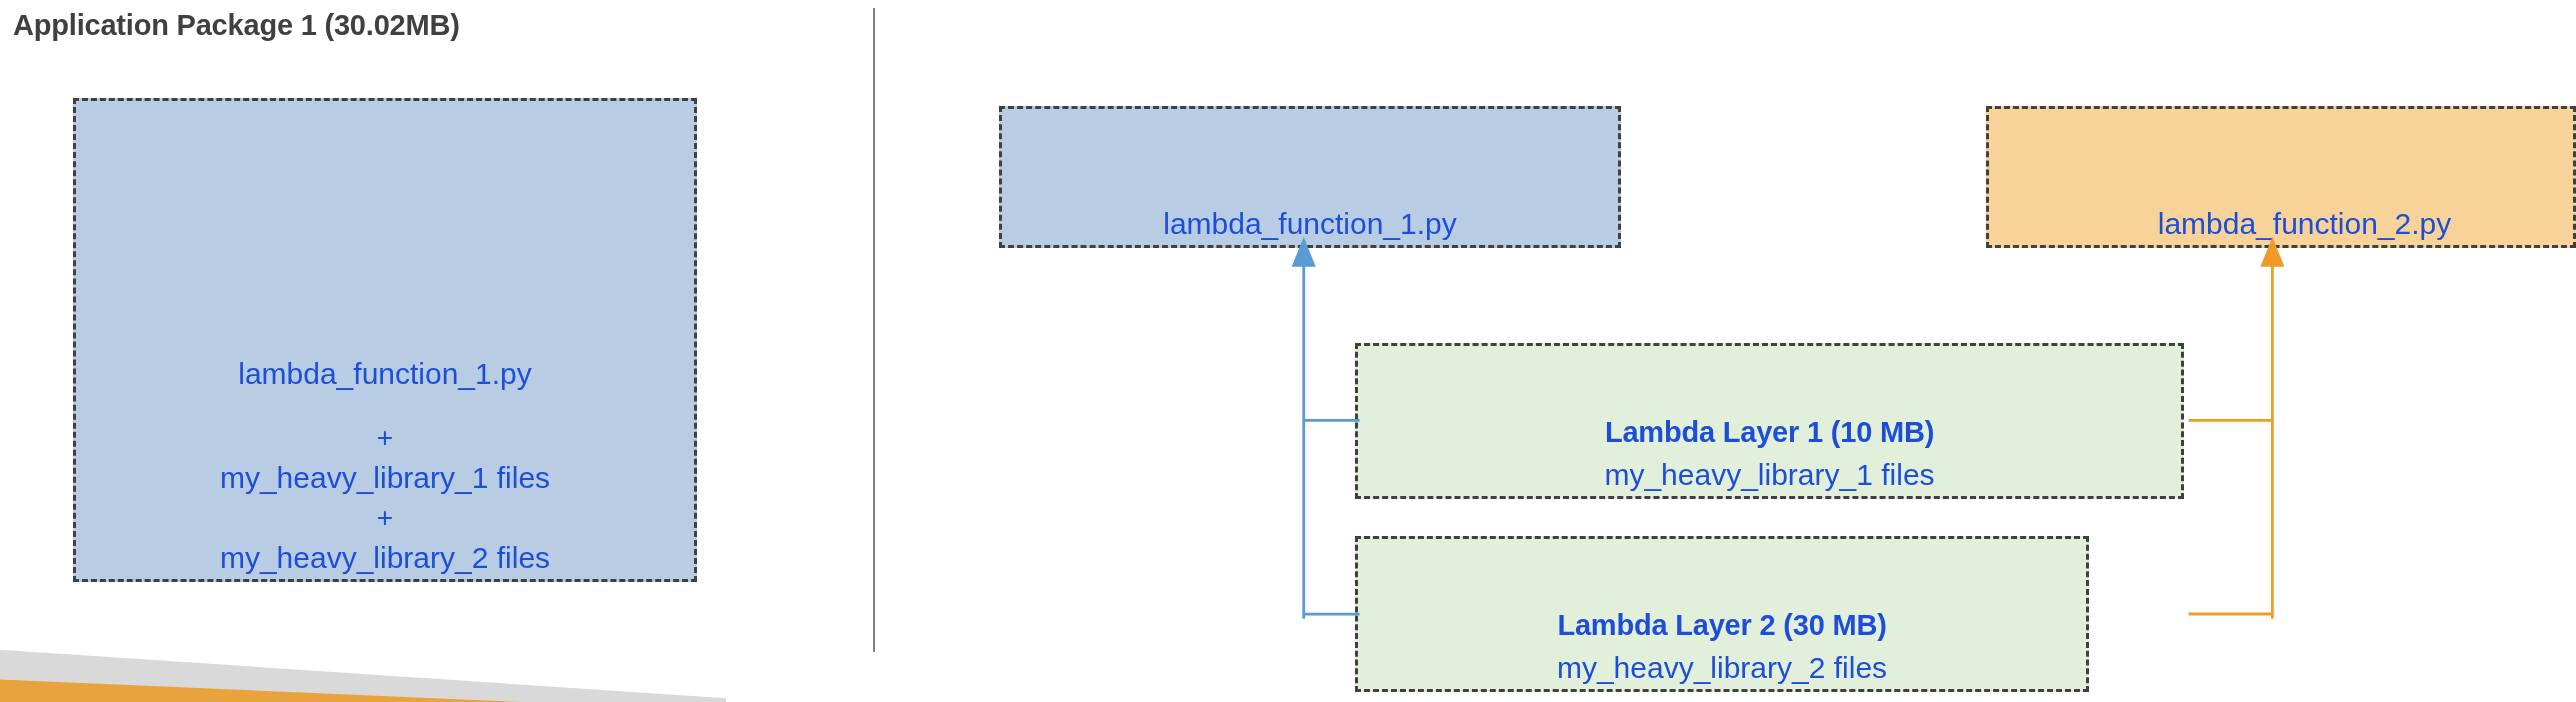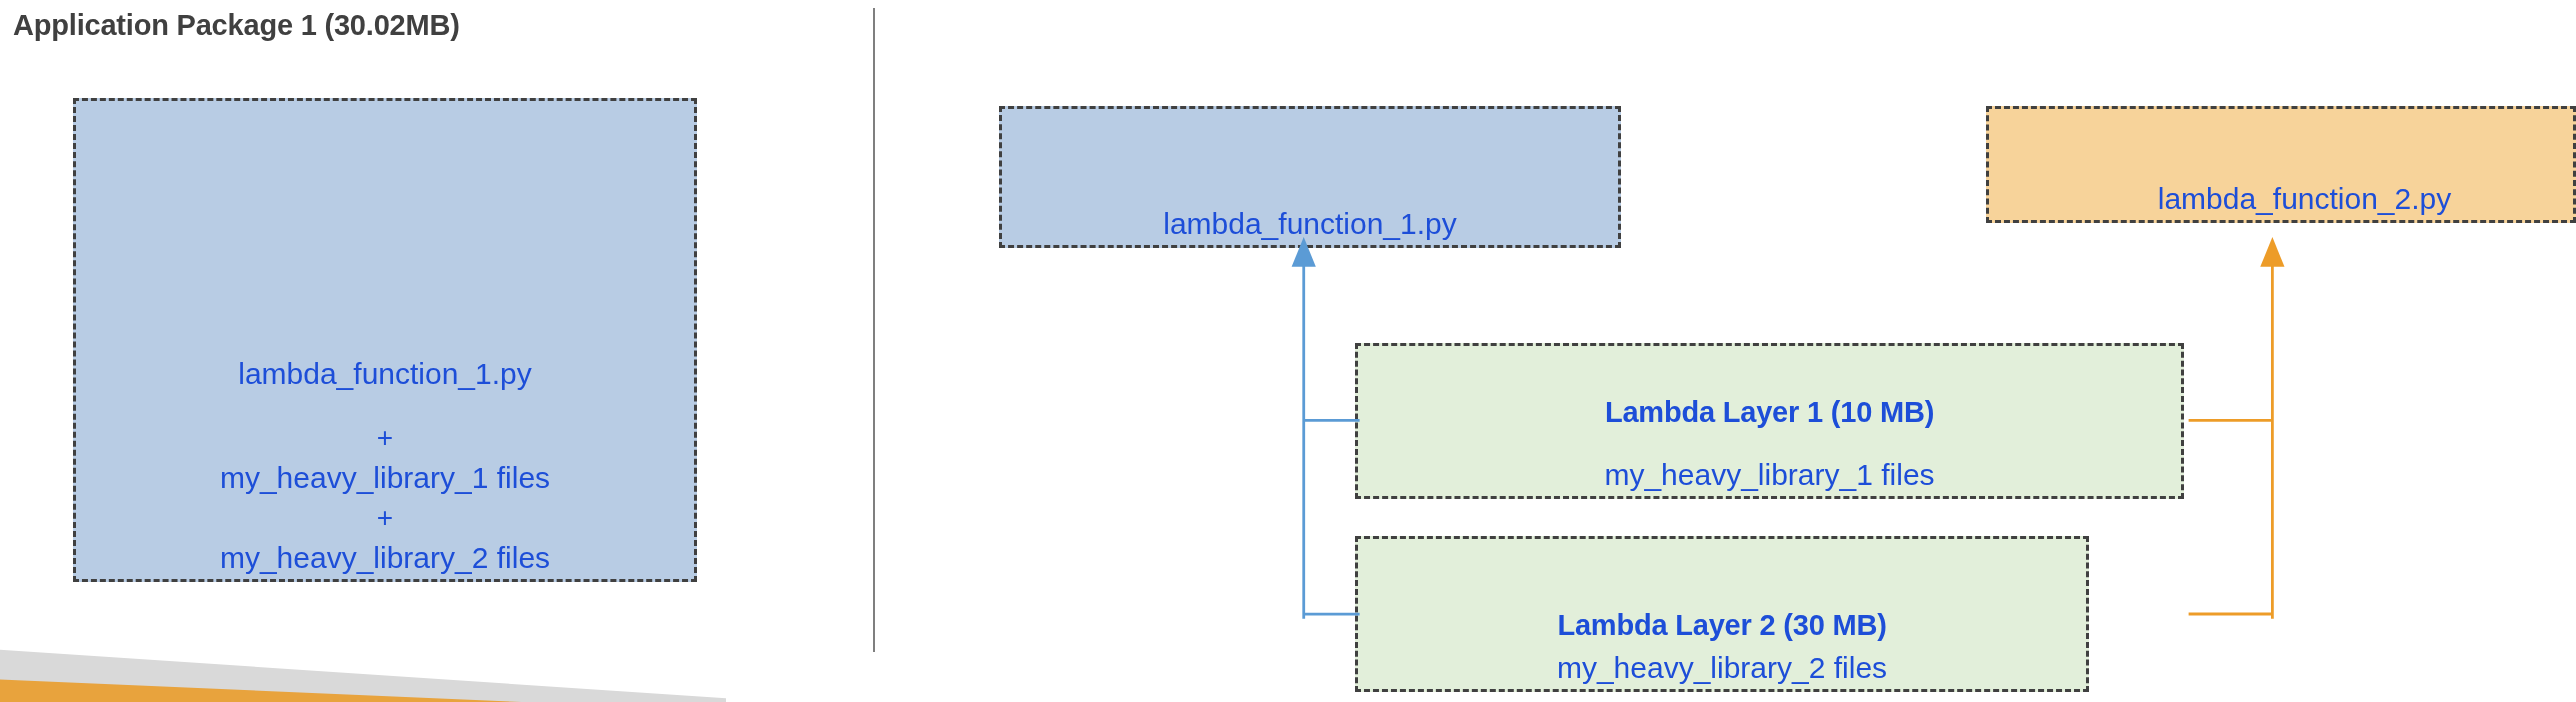--- a/index.html
+++ b/index.html
@@ -105,25 +105,25 @@
   </div>
 
   <div class="divider" style="left:873px; top:7.5px; height:644px;"></div>
 
 
   <div class="box blue" style="left:999px; top:106px; width:622px; height:142px;">
     <div class="box-line">lambda_function_1.py</div>
   </div>
 
 
-  <div class="box orange" style="left:1986px; top:106px; width:590px; height:117px;padding-left:47px;">
+  <div class="box orange" style="left:1986px; top:106px; width:590px; height:142px;padding-left:47px;">
     <div class="box-line">lambda_function_2.py</div>
   </div>
 
-  <div class="box green" style="left:1355px; top:343px; width:829px; height:156px;gap:20px;">
+  <div class="box green" style="left:1355px; top:343px; width:829px; height:156px;">
     <div class="box-line title">Lambda Layer 1 (10 MB)</div>
     <div class="box-line">my_heavy_library_1 files</div>
   </div>
 
   <div class="box green" style="left:1355px; top:536px; width:734px; height:156px;">
     <div class="box-line title">Lambda Layer 2 (30 MB)</div>
     <div class="box-line">my_heavy_library_2 files</div>
   </div>
 
   <svg class="connector" style="left:1285px; top:237px; width:84px; height:391px;" width="84" height="391" viewBox="0 0 90 420">

